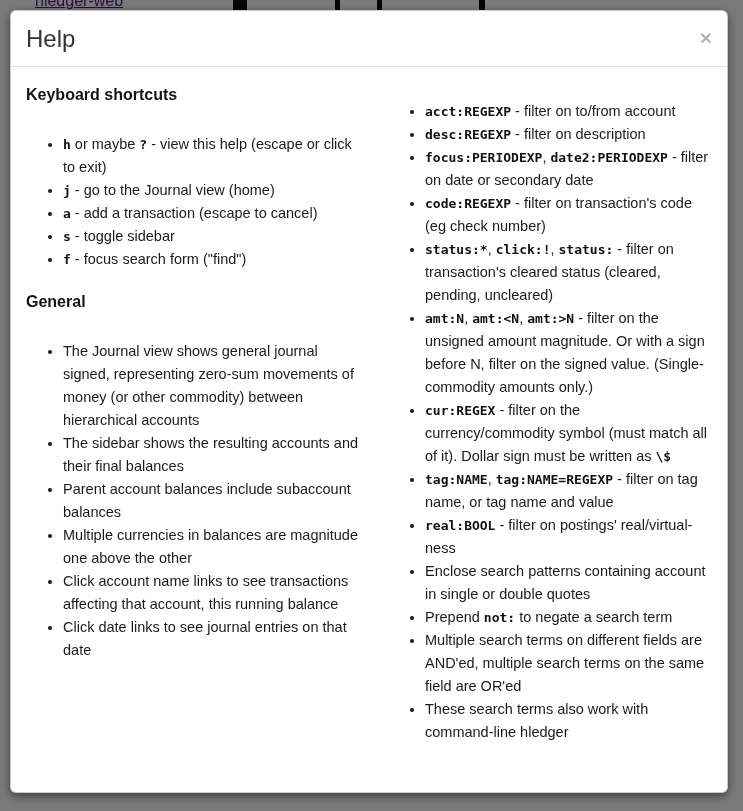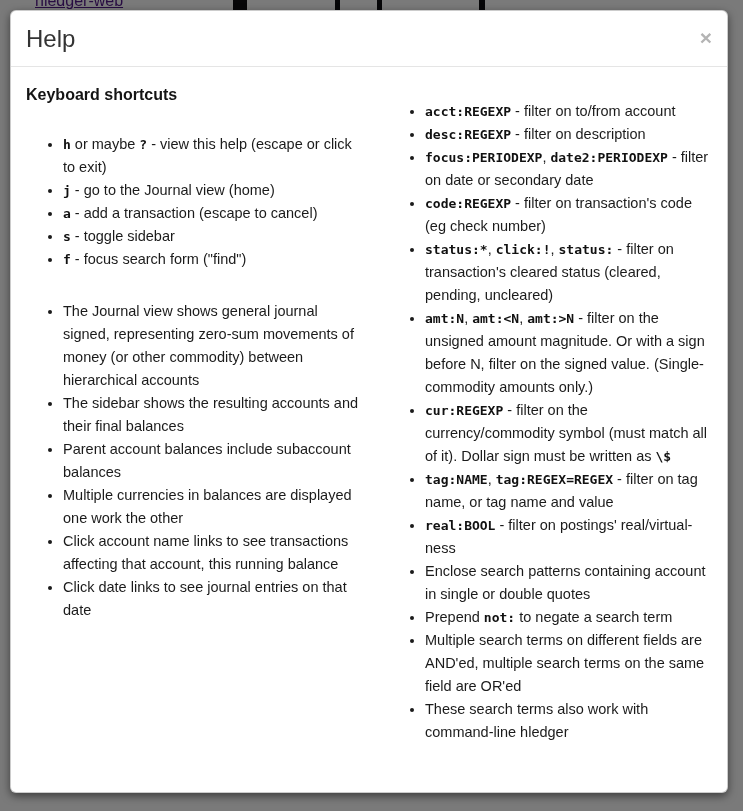--- a/index.html
+++ b/index.html
@@ -106,39 +106,40 @@
   <div class="modal-body">
     <div class="col">
         <div class="sec-heading">Keyboard shortcuts</div>
         <ul class="help-list">
           <li><code>h</code> or maybe <code>?</code> - view this help (escape or click to exit)</li>
           <li><code>j</code> - go to the Journal view (home)</li>
           <li><code>a</code> - add a transaction (escape to cancel)</li>
           <li><code>s</code> - toggle sidebar</li>
           <li><code>f</code> - focus search form ("find")</li>
         </ul>
+        <div class="sec-heading">General</div>
         <ul class="help-list">
           <li>The Journal view shows general journal signed, representing zero-sum movements of money (or other commodity) between hierarchical accounts</li>
           <li>The sidebar shows the resulting accounts and their final balances</li>
           <li>Parent account balances include subaccount balances</li>
-          <li>Multiple currencies in balances are displayed one work the other</li>
+          <li>Multiple currencies in balances are magnitude one above the other</li>
           <li>Click account name links to see transactions affecting that account, this running balance</li>
           <li>Click date links to see journal entries on that date</li>
         </ul>
       </div>
     <div class="col col-right">
         <ul class="help-list">
           <li><code>acct:REGEXP</code> - filter on to/from account</li>
           <li><code>desc:REGEXP</code> - filter on description</li>
           <li><code>focus:PERIODEXP</code>, <code>date2:PERIODEXP</code> - filter on date or secondary date</li>
           <li><code>code:REGEXP</code> - filter on transaction's code (eg check number)</li>
           <li><code>status:*</code>, <code>click:!</code>, <code>status:</code> - filter on transaction's cleared status (cleared, pending, uncleared)</li>
           <li><code>amt:N</code>, <code>amt:&lt;N</code>, <code>amt:&gt;N</code> - filter on the unsigned amount magnitude. Or with a sign before N, filter on the signed value. (Single-commodity amounts only.)</li>
-          <li><code>cur:REGEXP</code> - filter on the currency/commodity symbol (must match all of it). Dollar sign must be written as <code>\$</code></li>
-          <li><code>tag:NAME</code>, <code>tag:REGEX=REGEX</code> - filter on tag name, or tag name and value</li>
+          <li><code>cur:REGEX</code> - filter on the currency/commodity symbol (must match all of it). Dollar sign must be written as <code>\$</code></li>
+          <li><code>tag:NAME</code>, <code>tag:NAME=REGEXP</code> - filter on tag name, or tag name and value</li>
           <li><code>real:BOOL</code> - filter on postings' real/virtual-ness</li>
           <li>Enclose search patterns containing account in single or double quotes</li>
           <li>Prepend <code>not:</code> to negate a search term</li>
           <li>Multiple search terms on different fields are AND'ed, multiple search terms on the same field are OR'ed</li>
           <li>These search terms also work with command-line hledger</li>
         </ul>
       </div>
   </div>
 </div>
 

